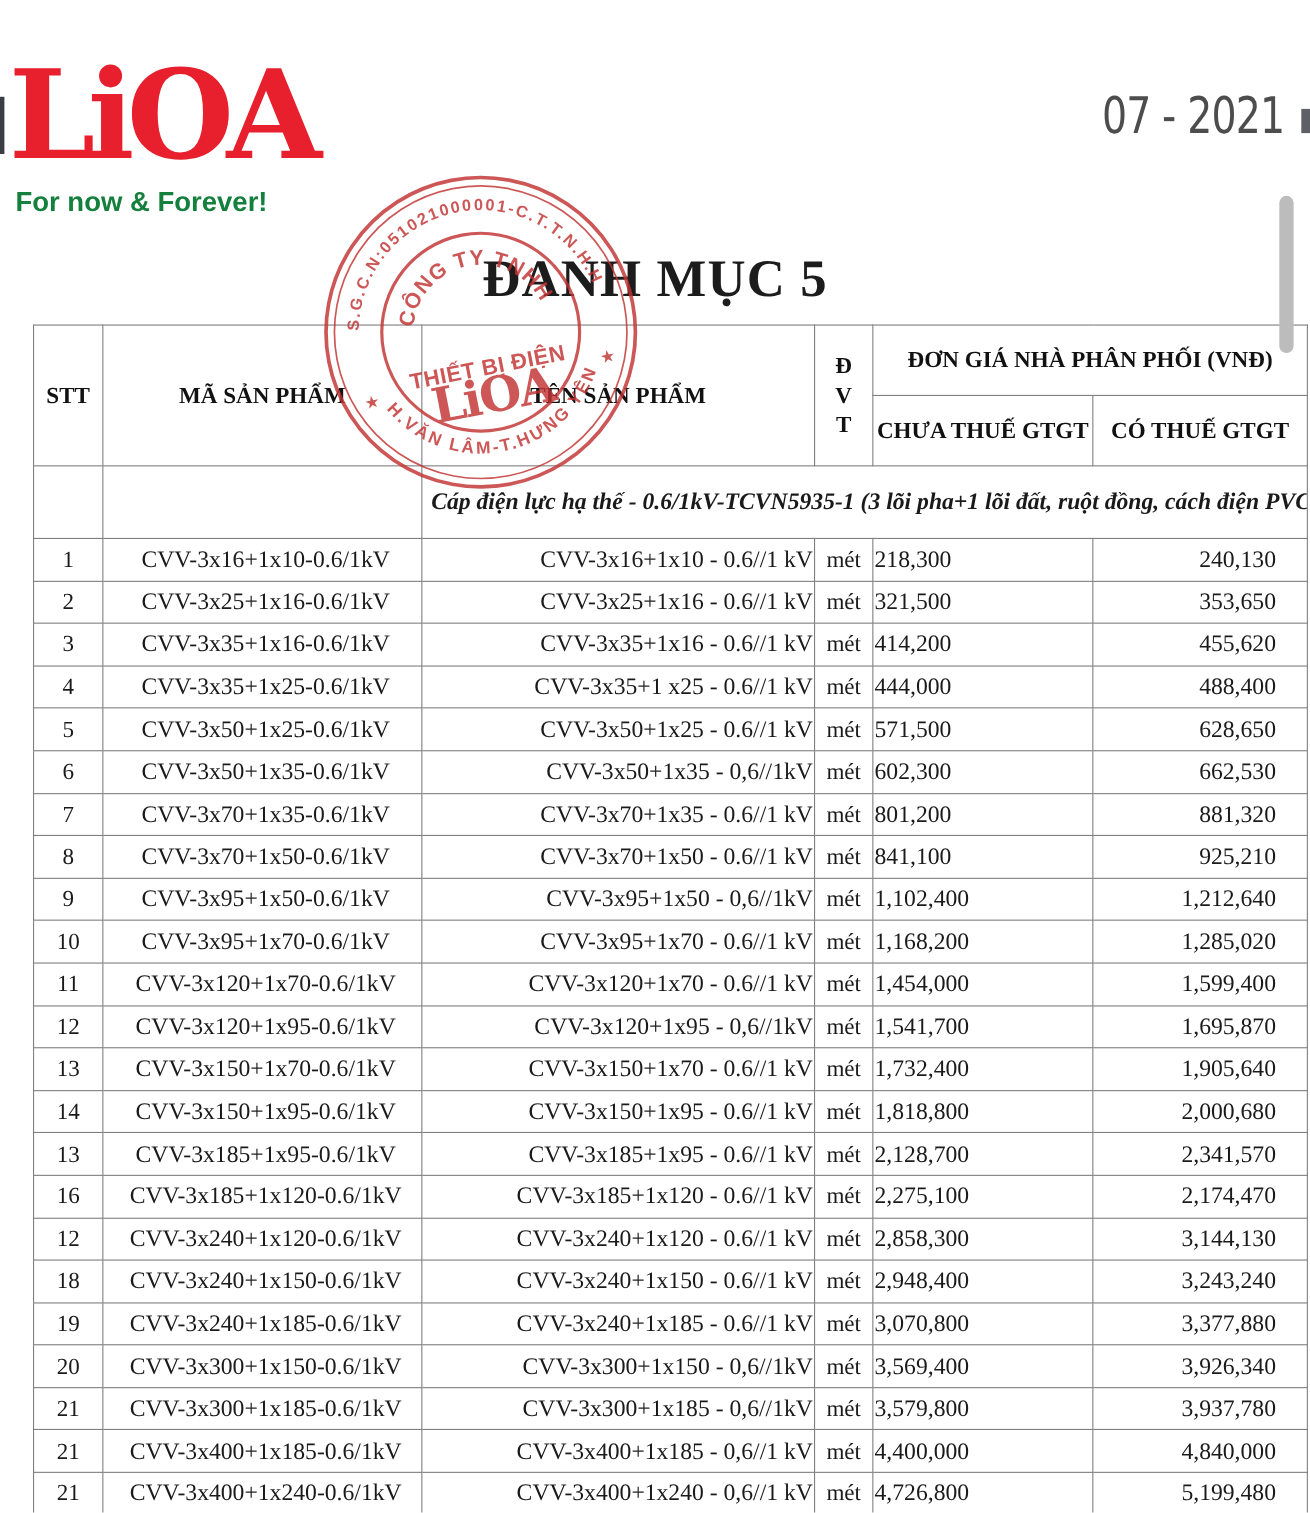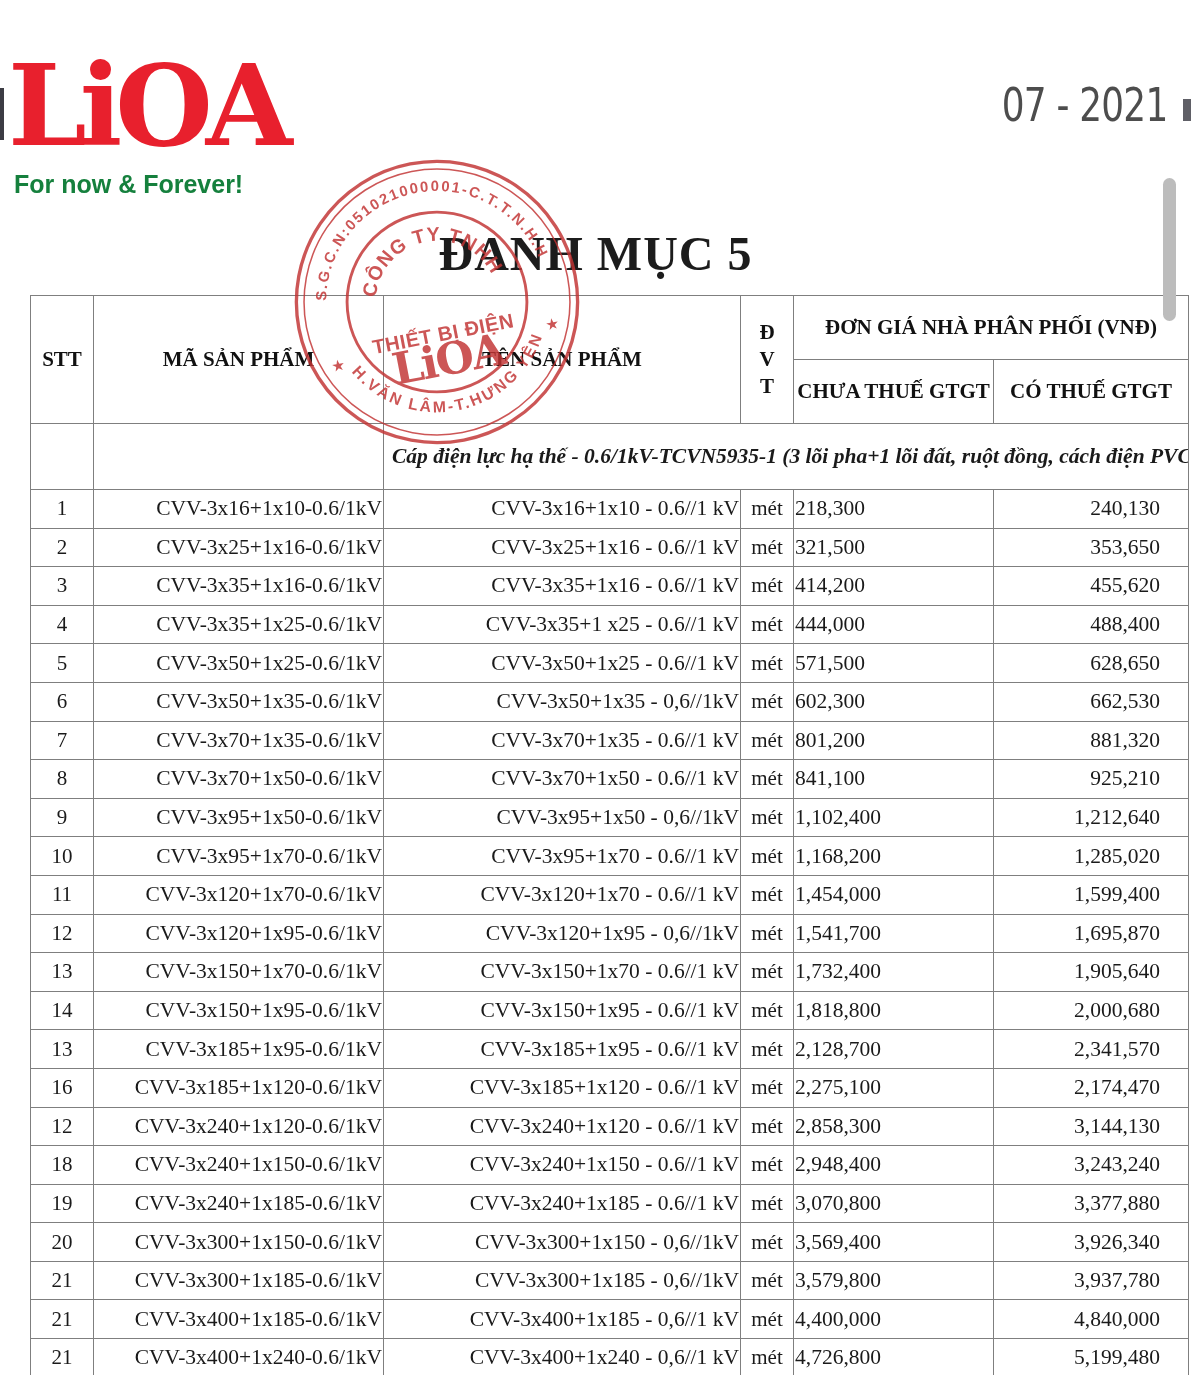--- a/index.html
+++ b/index.html
@@ -105,21 +105,21 @@
     padding:3px 14px 3px 8px;
     text-align:left;
   }
 
   .price-table tbody td {
     height:35.6px;
     font-size:21.5px;
     white-space:nowrap;
   }
   .price-table tbody td.c0 { text-align:center; font-size:21px; }
-  .price-table tbody td.c1 { text-align:right; padding-left:7px; }
+  .price-table tbody td.c1 { text-align:center; padding-left:7px; }
   .price-table tbody td.c2 { text-align:right; padding-left:9px; }
   .price-table tbody td.c3 { text-align:center; font-size:21px; }
   .price-table tbody td.c4 { text-align:left; padding-right:26px; }
   .price-table tbody td.c5 { text-align:right; padding-right:28px; }
 </style>
 </head>
 <body>
 
 <div class="left-edge-artifact"></div>
 <div class="right-edge-artifact"></div>

